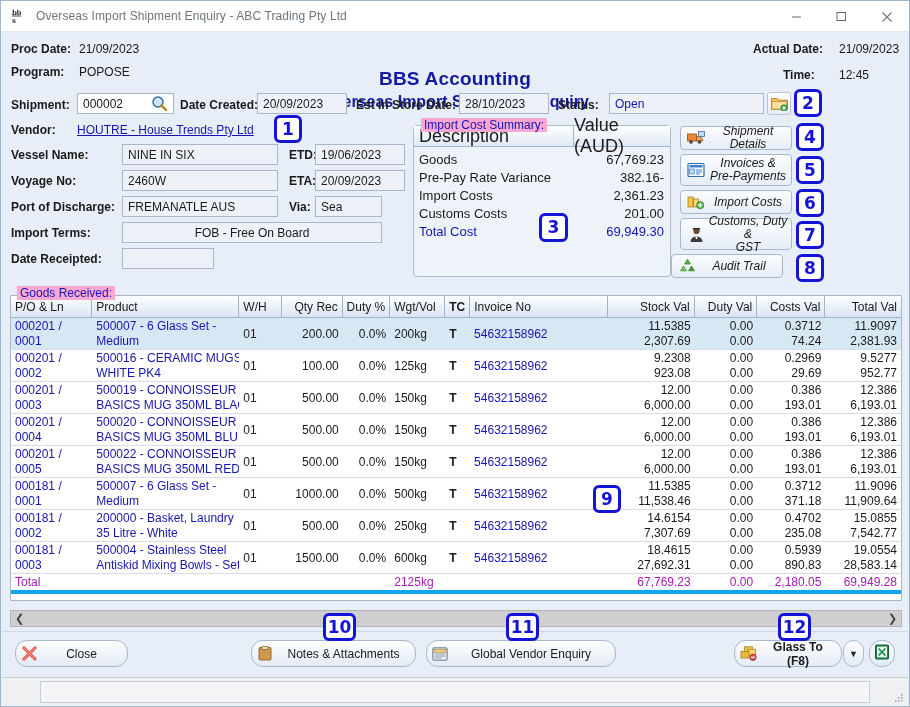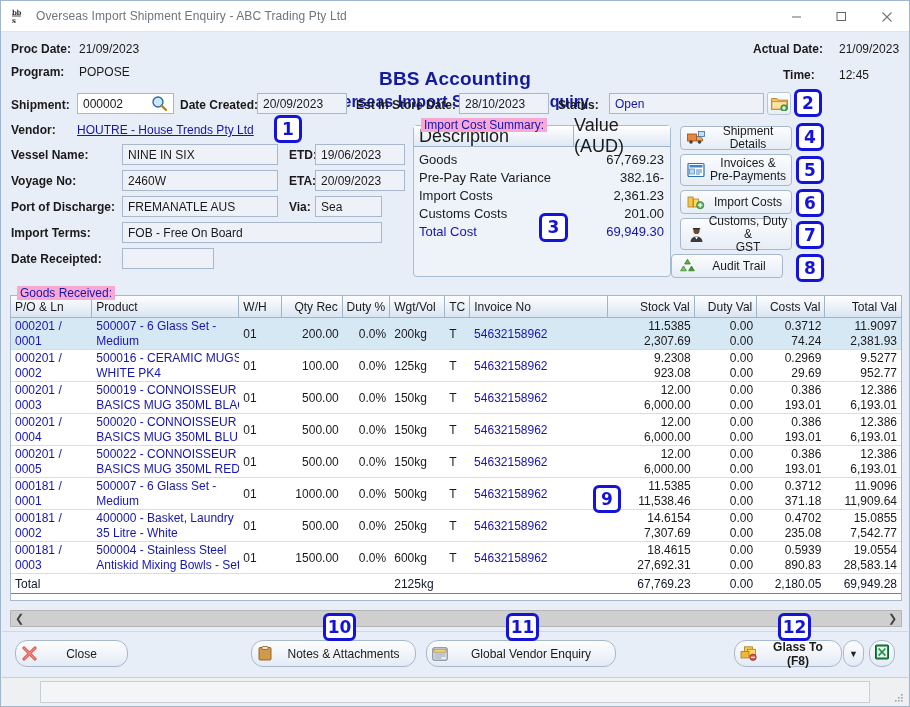--- a/index.html
+++ b/index.html
@@ -132,20 +132,21 @@
   
   .sidebtn {
     position:absolute;
     border:1px solid #a7b8cc;
     border-radius:4px;
     background:linear-gradient(#fbfcfe,#e6edf6);
     display:flex; align-items:center;
     font-size:12px; color:#1a1a1a;
     padding-left:4px;
     cursor:pointer;
+    font-style:italic;
   }
   .sidebtn .sbicon { width:22px; height:18px; flex:0 0 22px; display:flex; align-items:center; justify-content:center; }
   .sidebtn .sblabel { flex:1; text-align:center; line-height:13px; padding-right:2px;}
 
   
   .gtable-wrap {
     position:absolute;
     left:9px; top:294px; width:892px; height:306px;
     border:1px solid #a7b8cc;
     background:#ffffff;
@@ -168,30 +169,30 @@
   .r { justify-content:flex-end; text-align:right; }
   .grow-body {
     display:flex; width:100%; height:32px;
     border-bottom:1px solid #d8dde4;
     font-size:12px;
   }
   .grow-body.sel { background:#d7e8f5; }
   .cellstack { display:flex; flex-direction:column; justify-content:center; height:32px; line-height:15px; }
   .blue { color:#1515b0; }
   .dark { color:#1a1a1a; }
-  .totalrow { display:flex; width:100%; height:20px; font-size:12px; color:#0f172a; align-items:center; border-bottom:1px solid #0ea5e9;justify-content:center;}
+  .totalrow { display:flex; width:100%; height:20px; font-size:12px; color:#a21caf; align-items:center; border-bottom:4px solid #0ea5e9;justify-content:center;}
 
   
   .w-po   { width:86px; }
   .w-prod { width:156px; }
   .w-wh   { width:45px; }
   .w-qty  { width:64px; }
   .w-duty { width:50px; }
   .w-wgt  { width:58px; }
-  .w-tc   { width:26px; }
+  .w-tc   { width:26px;font-weight:bold; }
   .w-inv  { width:146px; }
   .w-stk  { width:92px; }
   .w-dv   { width:66px; }
   .w-cv   { width:72px; }
   .w-tv   { width:80px; }
 
   
   .hscroll {
     position:absolute; left:9px; top:609px; width:892px; height:17px;
     background:#cfcfcf; border:1px solid #b6b6b6;
@@ -344,21 +345,21 @@
   <div class="abs lbl" style="left:10px; top:199px;">Port of Discharge:</div>
   <div class="field readonly" style="left:121px; top:195px; width:156px;">
     <span>FREMANATLE AUS</span>
   </div>
   <div class="abs lbl" style="left:288px; top:199px;">Via:</div>
   <div class="field readonly" style="left:314px; top:195px; width:67px;">
     <span>Sea</span>
   </div>
 
   <div class="abs lbl" style="left:10px; top:225px;">Import Terms:</div>
-  <div class="field readonly" style="left:121px; top:221px; width:260px;">
+  <div class="field readonly" style="left:121px; top:221px; width:260px;justify-content:center;">
     <span>FOB - Free On Board</span>
   </div>
 
   <div class="abs lbl" style="left:10px; top:251px;">Date Receipted:</div>
   <div class="field readonly" style="left:121px; top:247px; width:92px;">
     <span></span>
   </div>
 
   <div class="groupbox" style="left:412px; top:124px; width:258px; height:152px;">
     <div class="cost-table">
@@ -748,21 +749,21 @@
           <span>11,909.64</span>
         </div>
     </div>
 
     <div class="grow-body">
       <div class="gc w-po cellstack blue">
           <span>000181 /</span>
           <span>0002</span>
         </div>
       <div class="gc w-prod cellstack blue">
-          <span>400000 - Basket, Laundry</span>
+          <span>200000 - Basket, Laundry</span>
           <span>35 Litre - White</span>
         </div>
       <div class="gc w-wh cellstack dark">
           <span>01</span>
         </div>
       <div class="gc w-qty cellstack r dark" style="align-items:flex-end;">
           <span>500.00</span>
         </div>
       <div class="gc w-duty cellstack r dark" style="align-items:flex-end;">
           <span>0.0%</span>

